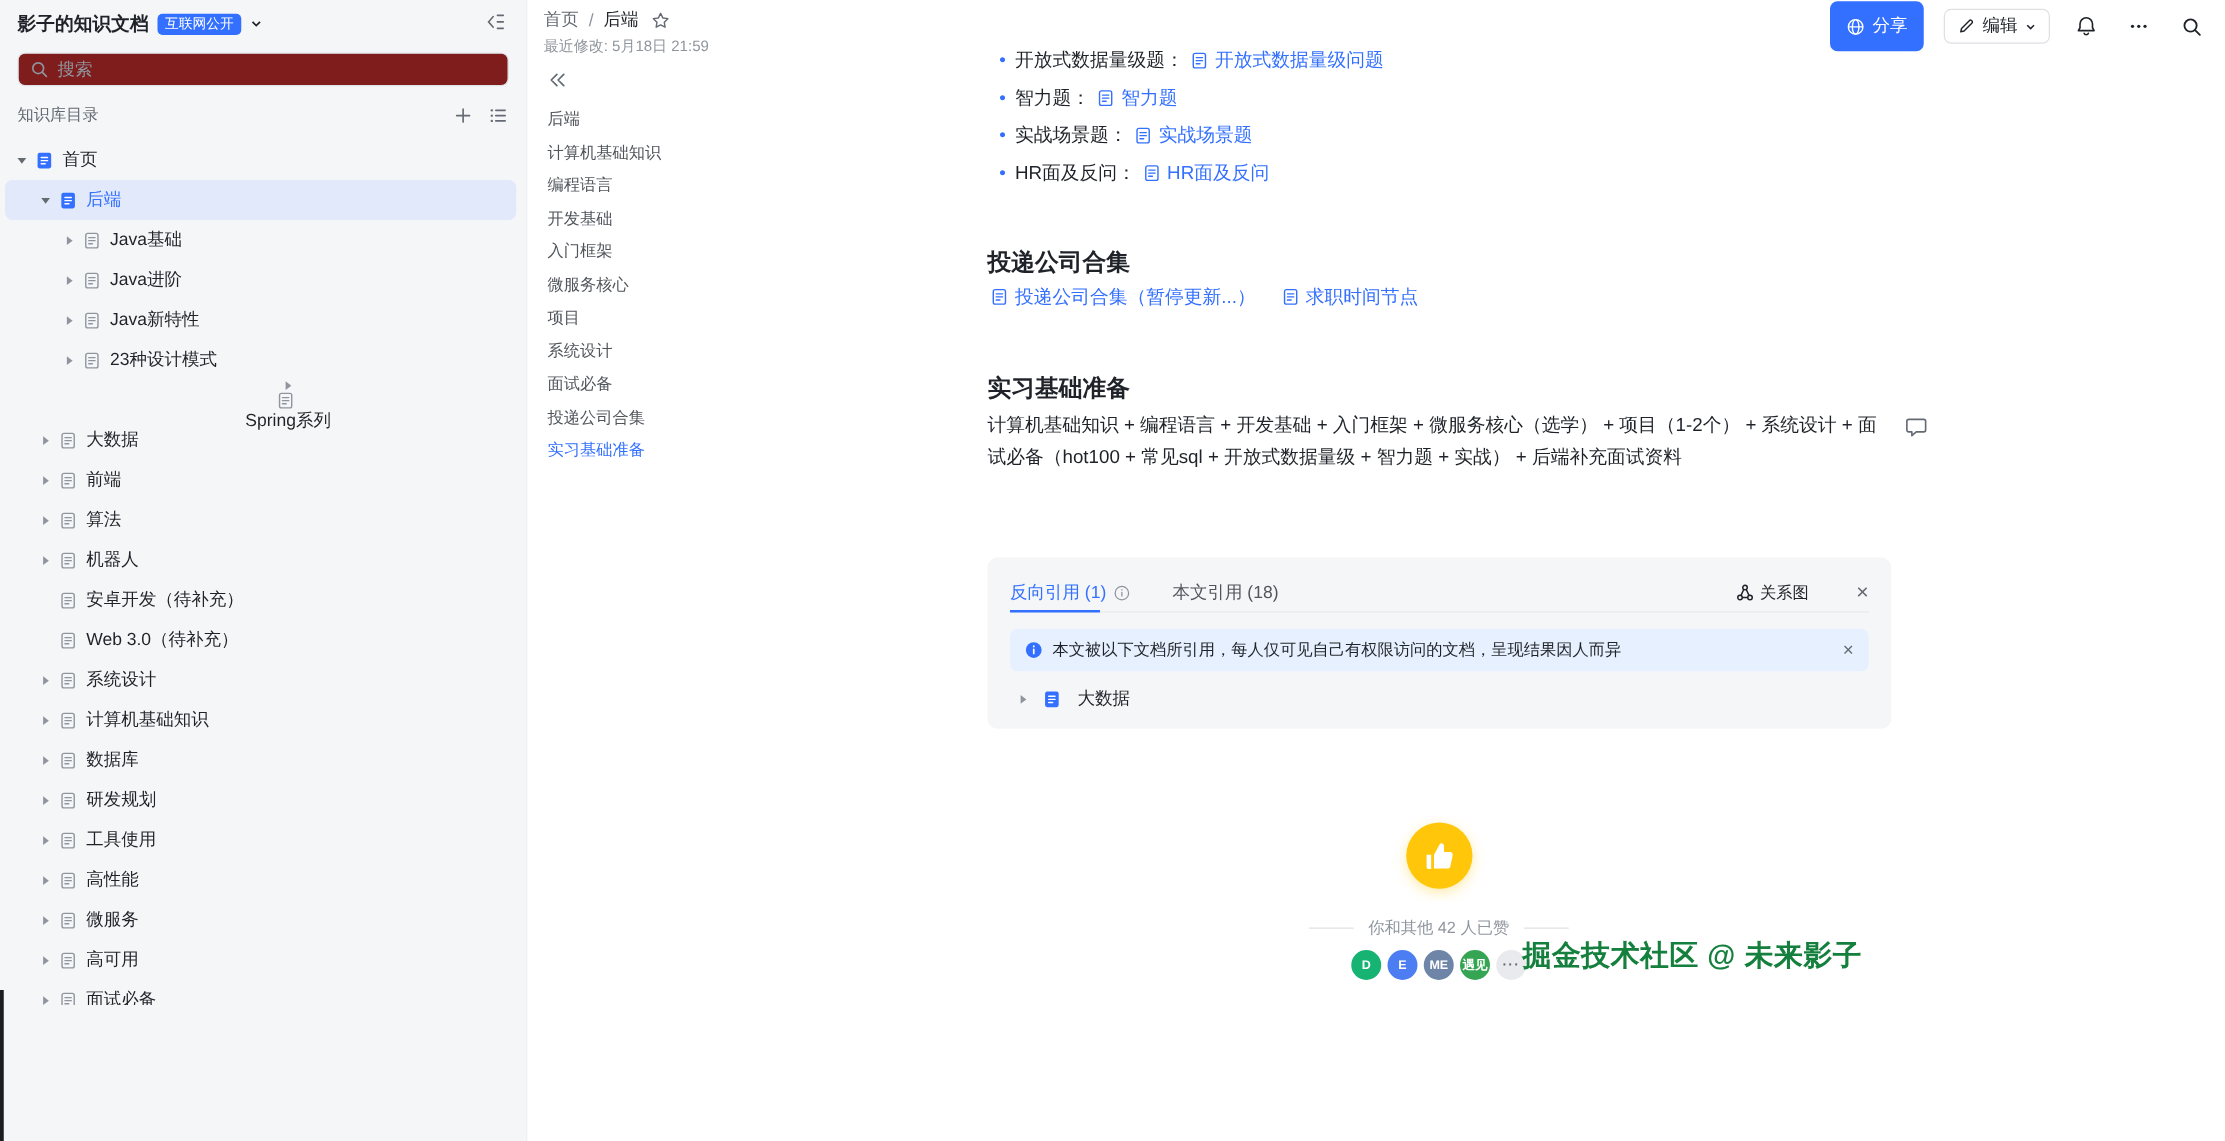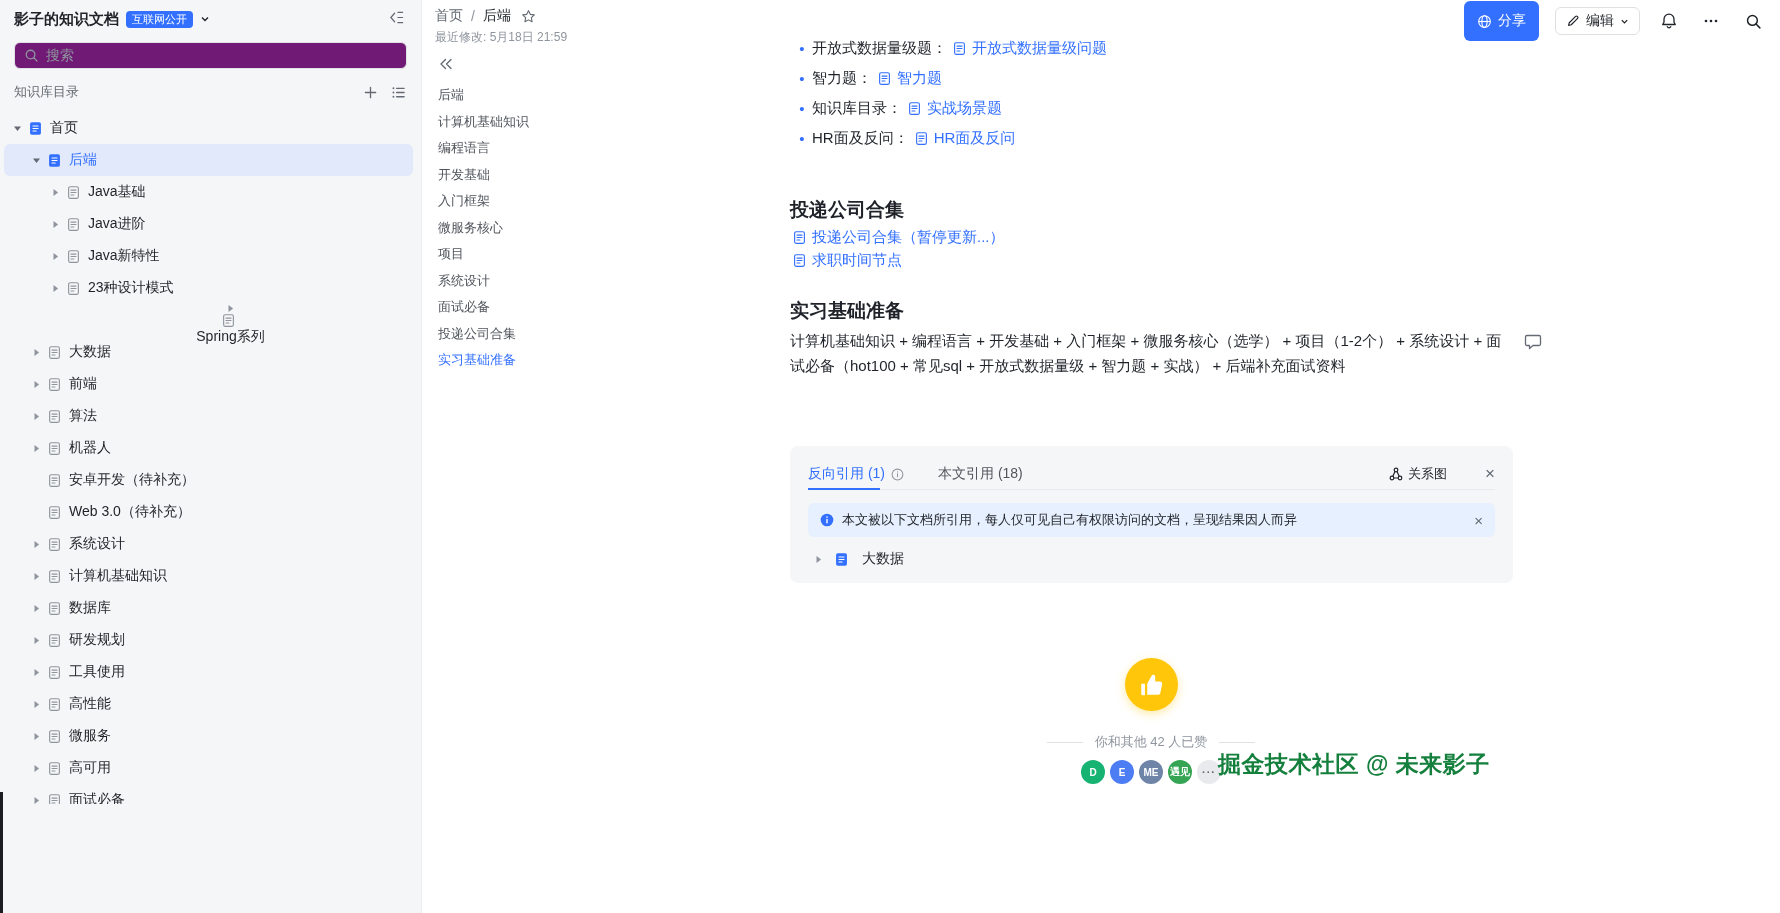--- a/index.html
+++ b/index.html
@@ -7,21 +7,21 @@
   body { font-family:"Liberation Sans","DejaVu Sans",sans-serif; background:#fff; color:#1f2329; position:relative; }
   .app { display:flex; width:100%; height:100%; }
 
   
   .sidebar { width:422px; height:100%; background:#f5f6f7; position:relative; flex-shrink:0; border-right:1px solid #eceef1; }
   .sb-top { position:absolute; top:8px; left:14px; right:46px; display:flex; align-items:center; gap:7px; height:22px; }
   .sb-title { font-size:15px; font-weight:700; white-space:nowrap; }
   .sb-badge { background:#3370ff; color:#fff; font-size:11px; line-height:17px; padding:0 6px; border-radius:4px; white-space:nowrap; }
   .sb-caret { display:flex; align-items:center; cursor:pointer; }
   .sb-collapse { position:absolute; top:9px; right:16px; display:flex; cursor:pointer; }
-  .sb-search { position:absolute; top:42px; left:14px; right:14px; height:27px; background:#701a75; border:1px solid #e0e2e6; border-radius:6px; display:flex; align-items:center; gap:7px; padding:0 9px; cursor:text; }
+  .sb-search { position:absolute; top:42px; left:14px; right:14px; height:27px; background:#7f1d1d; border:1px solid #e0e2e6; border-radius:6px; display:flex; align-items:center; gap:7px; padding:0 9px; cursor:text; }
   .sb-search-ph { color:#8f959e; font-size:14px; }
   .sb-dir { position:absolute; top:82px; left:14px; right:15px; height:20px; display:flex; align-items:center; }
   .sb-dir-label { font-size:13px; color:#646a73; }
   .sb-dir-icons { margin-left:auto; display:flex; gap:13px; align-items:center; }
   .mini-btn { display:flex; cursor:pointer; }
   .sb-tree { position:absolute; top:112px; left:0; right:0; height:692px; overflow:hidden; }
   .tree-row { height:32px; display:flex; align-items:center; margin:0 8px 0 4px; border-radius:6px; font-size:14px; color:#1f2329; cursor:pointer; white-space:nowrap; }
   .tree-row.selected { background:#e1e9fb; color:#3370ff; font-weight:500; }
   .tree-arrow { width:15px; display:flex; align-items:center; justify-content:center; flex-shrink:0; }
   .tree-icon { width:15px; height:15px; margin:0 7px 0 3px; display:flex; flex-shrink:0; }
@@ -51,21 +51,21 @@
   
   .content { position:absolute; left:368px; top:0; width:722px; height:913px; }
   .bullets { position:absolute; top:33px; left:2px; }
   .bullet-row { height:30px; display:flex; align-items:center; font-size:15px; }
   .bullet-dot { width:20px; text-align:center; color:#3370ff; font-size:15px; }
   .bullet-label { margin-right:5px; }
   .doc-link { color:#3370ff; display:inline-flex; align-items:center; gap:5px; cursor:pointer; text-decoration:none; font-size:15px; }
   .link-icon { display:flex; }
   .h-section { position:absolute; left:0; font-size:19px; font-weight:700; margin:0; }
   .h-company { top:197px; }
-  .company-links { position:absolute; top:228px; left:2px; display:flex; flex-direction:column; gap:4px; align-items:flex-start; }
+  .company-links { position:absolute; top:228px; left:2px; display:flex; flex-direction:row; gap:20px; align-items:flex-start; }
   .h-intern { top:298px; }
   .para { position:absolute; top:329px; left:0; width:716px; font-size:15px; line-height:24.5px; margin:0; }
   .comment-btn { position:absolute; left:734px; top:332px; cursor:pointer; display:flex; }
 
   
   .backlinks { position:absolute; top:446px; left:0; width:723px; height:137px; background:#f5f6f8; border-radius:8px; padding:13px 18px 0; }
   .bl-tabs { display:flex; align-items:center; height:31px; border-bottom:1px solid #e8eaee; position:relative; }
   .bl-tab1 { display:flex; align-items:center; gap:6px; color:#3370ff; font-size:14px; font-weight:500; cursor:pointer; }
   .bl-underline { position:absolute; left:0; bottom:-1px; width:72px; height:2px; background:#3370ff; }
   .bl-tab2 { margin-left:34px; font-size:14px; color:#51565d; cursor:pointer; }
@@ -544,21 +544,21 @@
                 <svg width="15" height="15" viewBox="0 0 16 16">
                   <rect x="2.8" y="1.8" width="10.4" height="12.4" rx="1.6" fill="none" stroke="#3370ff" stroke-width="1.2"></rect>
                   <path d="M5.3 5.4h5.4M5.3 8h5.4M5.3 10.6h3.2" stroke="#3370ff" stroke-width="1.2" stroke-linecap="round" fill="none"></path>
                 </svg>
               </span>
               <span>智力题</span>
             </a>
           </div>
           <div class="bullet-row">
             <span class="bullet-dot">•</span>
-            <span class="bullet-label">知识库目录：</span>
+            <span class="bullet-label">实战场景题：</span>
             <a class="doc-link">
               <span class="link-icon">
                 <svg width="15" height="15" viewBox="0 0 16 16">
                   <rect x="2.8" y="1.8" width="10.4" height="12.4" rx="1.6" fill="none" stroke="#3370ff" stroke-width="1.2"></rect>
                   <path d="M5.3 5.4h5.4M5.3 8h5.4M5.3 10.6h3.2" stroke="#3370ff" stroke-width="1.2" stroke-linecap="round" fill="none"></path>
                 </svg>
               </span>
               <span>实战场景题</span>
             </a>
           </div>

